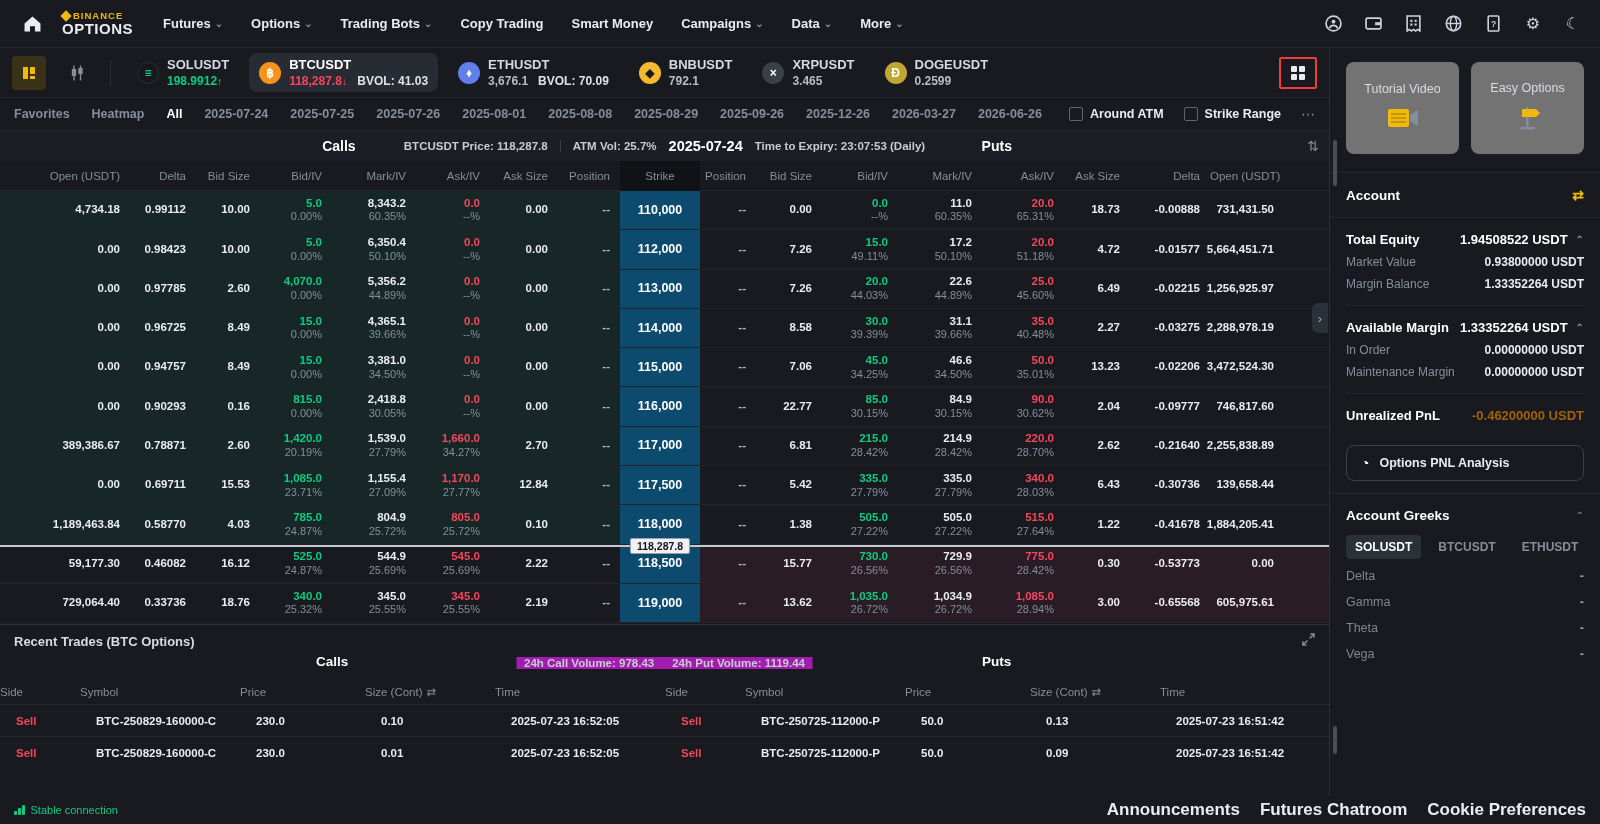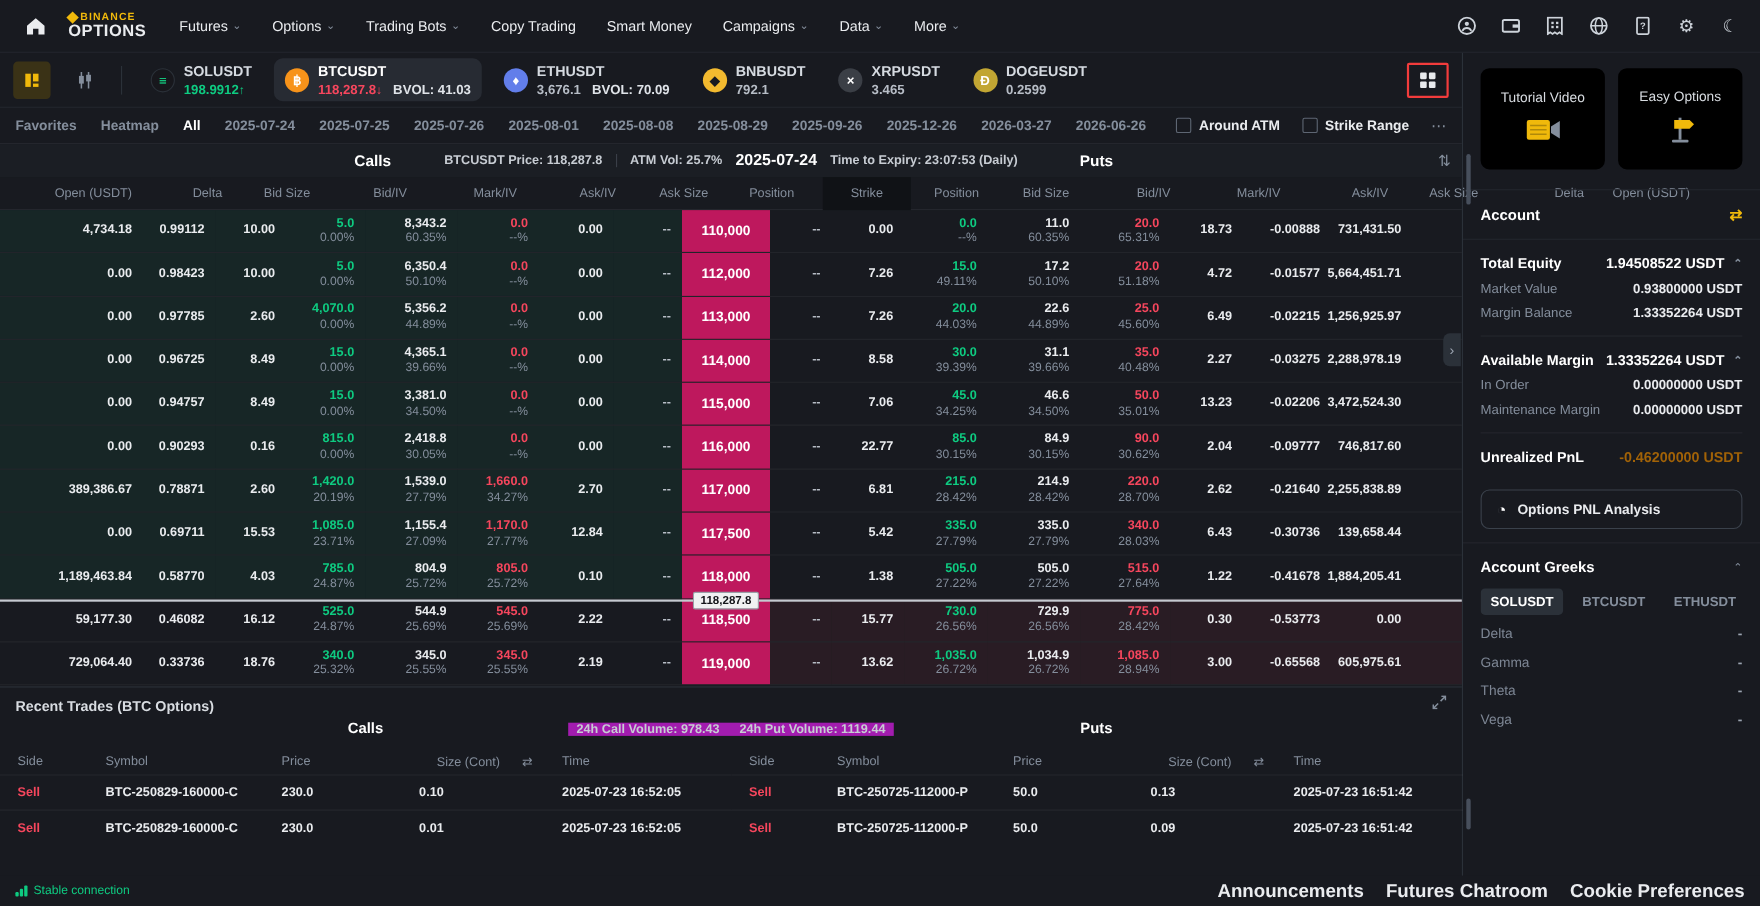--- a/index.html
+++ b/index.html
@@ -10,21 +10,21 @@
   
   .topnav { height:48px; flex:0 0 48px; display:flex; align-items:center; padding:0 18px;
     border-bottom:1px solid #24262d; background:#181a20; }
   .home-btn { width:28px; display:flex; align-items:center; justify-content:center; margin-right:16px; }
   .brand { display:flex; flex-direction:column; line-height:1; margin-right:30px; }
   .brand-top { display:flex; align-items:center; gap:3px; }
   .brand-diamond { width:8px; height:8px; background:#f0b90b; transform:rotate(45deg); display:inline-block; }
   .brand-line1 { color:#f0b90b; font-size:9.5px; font-weight:bold; letter-spacing:1px; }
   .brand-line2 { color:#eaecef; font-size:15px; font-weight:bold; letter-spacing:0.5px; margin-top:1px; }
   .nav-items { display:flex; align-items:center; gap:28px; }
-  .nav-item { font-size:13px; font-weight:400; color:#eaecef; display:flex; align-items:center; gap:4px; cursor:pointer; white-space:nowrap; }
+  .nav-item { font-size:13px; font-weight:700; color:#eaecef; display:flex; align-items:center; gap:4px; cursor:pointer; white-space:nowrap; }
   .chev { display:none; color:#848e9c; font-size:10px; line-height:1; }
   .chev.on { display:inline; }
   .nav-right { margin-left:auto; display:flex; align-items:center; gap:22px; color:#cdd3da; }
   .nav-ic { width:18px; height:18px; display:flex; align-items:center; justify-content:center; font-size:16px; }
   .nav-ic svg { display:block; }
 
   
   .mid { flex:1; display:flex; position:relative; min-height:0; }
   .content { width:1330px; flex:0 0 1330px; border-right:1px solid #2b3139; display:flex; flex-direction:column; min-height:0; }
   .sidebar { flex:1; display:flex; flex-direction:column; overflow:hidden; }
@@ -69,66 +69,66 @@
   .cb-puts  { position:absolute; left:75%;   transform:translateX(-50%); font-size:14px; font-weight:bold; color:#ffffff; }
   .cb-center { display:flex; align-items:center; gap:12px; }
   .cb-info { font-size:11.5px; font-weight:600; color:#c7ccd3; }
   .cb-div { width:1px; height:12px; background:#3a3f48; }
   .cb-date { font-size:14.5px; font-weight:bold; color:#ffffff; }
   .cb-sort { position:absolute; right:10px; color:#848e9c; font-size:14px; cursor:pointer; }
 
   
   .chain-grid { display:grid;
     grid-template-columns:130px 66px 64px 72px 84px 74px 68px 62px 80px 56px 66px 76px 84px 82px 66px 80px 120px; }
-  .chain-head { height:30px; flex:0 0 30px; align-items:center; border-bottom:1px solid #24262d;gap:16px; }
+  .chain-head { height:30px; flex:0 0 30px; align-items:center; border-bottom:1px solid #24262d; }
   .chain-head span { font-size:11.5px; color:#848e9c; text-align:right; padding-right:10px; white-space:nowrap; }
   .chain-head .h-strike { text-align:center; padding-right:0; background:#101216; height:30px; line-height:30px; }
   .chain-head .h-last { padding-right:56px; }
   .rows-wrap { position:relative; flex:0 0 433px; height:433px; overflow:hidden; }
   .crow { height:39.3px; border-bottom:1px solid rgba(230,232,236,0.05); cursor:pointer; }
   .cell { display:flex; flex-direction:column; justify-content:center; align-items:flex-end; padding-right:10px;
     font-size:11.5px; font-weight:bold; color:#eaecef; height:100%; }
   .cell.itm-c { background:rgba(14,203,129,0.07); }
   .cell.itm-p { background:rgba(246,70,93,0.08); }
   .cell .v { line-height:1.2; }
   .cell .v.green { color:#0ecb81; }
   .cell .v.red { color:#f6465d; }
   .cell .iv { font-size:11px; font-weight:normal; color:#848e9c; line-height:1.2; }
   .cell.pos { color:#b7bdc6; }
-  .cell.strike { align-items:center; padding-right:0; background:#be185d; font-size:12.5px; color:#ffffff; }
+  .cell.strike { align-items:center; padding-right:0; background:#0c4a6e; font-size:12.5px; color:#ffffff; }
   .cell.last { padding-right:56px; }
   .atm-line { position:absolute; left:0; right:0; top:353.7px; border-top:2px solid #c5c9d0; z-index:3; }
   .atm-tag { position:absolute; left:660px; top:-9px; transform:translateX(-50%); background:#f0f1f2; color:#14151a;
     font-size:10.5px; font-weight:600; padding:1px 6px; border-radius:2px; border:1px solid #9aa0a8; }
 
   
   .recent { flex:1; display:flex; flex-direction:column; border-top:1px solid #2b3139; min-height:0; }
   .rt-titlebar { display:flex; align-items:center; justify-content:space-between; padding:7px 14px 4px; }
   .rt-title { font-size:13px; font-weight:bold; color:#d8dce1; }
   .rt-expand { color:#848e9c; }
   .rt-band { position:relative; height:26px; flex:0 0 26px; display:flex; }
   .rt-half-title { width:50%; text-align:center; font-size:13.5px; font-weight:bold; color:#ffffff; }
   .rt-vols { position:absolute; left:50%; transform:translateX(-50%); top:3px; display:flex; gap:18px;
     font-size:11.5px; font-weight:600; color:#c7ccd3; white-space:nowrap; background:#a21caf; padding:0 8px; }
   .rt-cols { display:flex; }
   .rt-grid { width:665px; display:grid; grid-template-columns:80px 160px 125px 130px 170px; align-items:center; }
   .rt-grid.hdr { height:24px; }
   .rt-grid.hdr span { font-size:11.5px; color:#848e9c; white-space:nowrap; }
   .rt-rows .rt-grid { height:32px; border-top:1px solid rgba(230,232,236,0.06); }
   .rt-cell { font-size:11.5px; font-weight:bold; color:#eaecef; padding-left:16px; white-space:nowrap; }
-  .rt-grid span { padding-left:16px; }
+  .rt-grid span { }
   .rt-side { color:#f6465d; }
   .rt-swap { color:#848e9c; margin-left:4px; }
 
   
   .sb-top { padding:20px 16px 14px; text-align:center; }
   .sb-title { font-size:17px; font-weight:bold; color:#ffffff; margin-bottom:10px; }
   .sb-sub { font-size:12.5px; color:#e5e8ec; line-height:1.45; padding:0 10px; }
   .sb-cards { display:flex; gap:12px; padding:14px 16px 18px; }
-  .sb-card { flex:1; background:#000000; border-radius:8px; height:92px; display:flex; flex-direction:column;
+  .sb-card { flex:1; background:#737373; border-radius:8px; height:92px; display:flex; flex-direction:column;
     align-items:center; justify-content:center; gap:10px; cursor:pointer; }
   .sb-card-label { font-size:12.5px; color:#d8dce1; }
   .sb-div { height:1px; background:#24262d; }
   .sb-sec { padding:10px 16px; }
   .sb-row { display:flex; align-items:center; justify-content:space-between; padding:4px 0; }
   .sb-head-label { font-size:13.5px; font-weight:bold; color:#ffffff; }
   .sb-main-label { font-size:13px; font-weight:bold; color:#ffffff; }
   .sb-main-val { font-size:13px; font-weight:bold; color:#ffffff; display:flex; align-items:center; gap:8px; }
   .sb-sub-label { font-size:12px; color:#848e9c; }
   .sb-sub-val { font-size:12px; font-weight:bold; color:#eaecef; }

